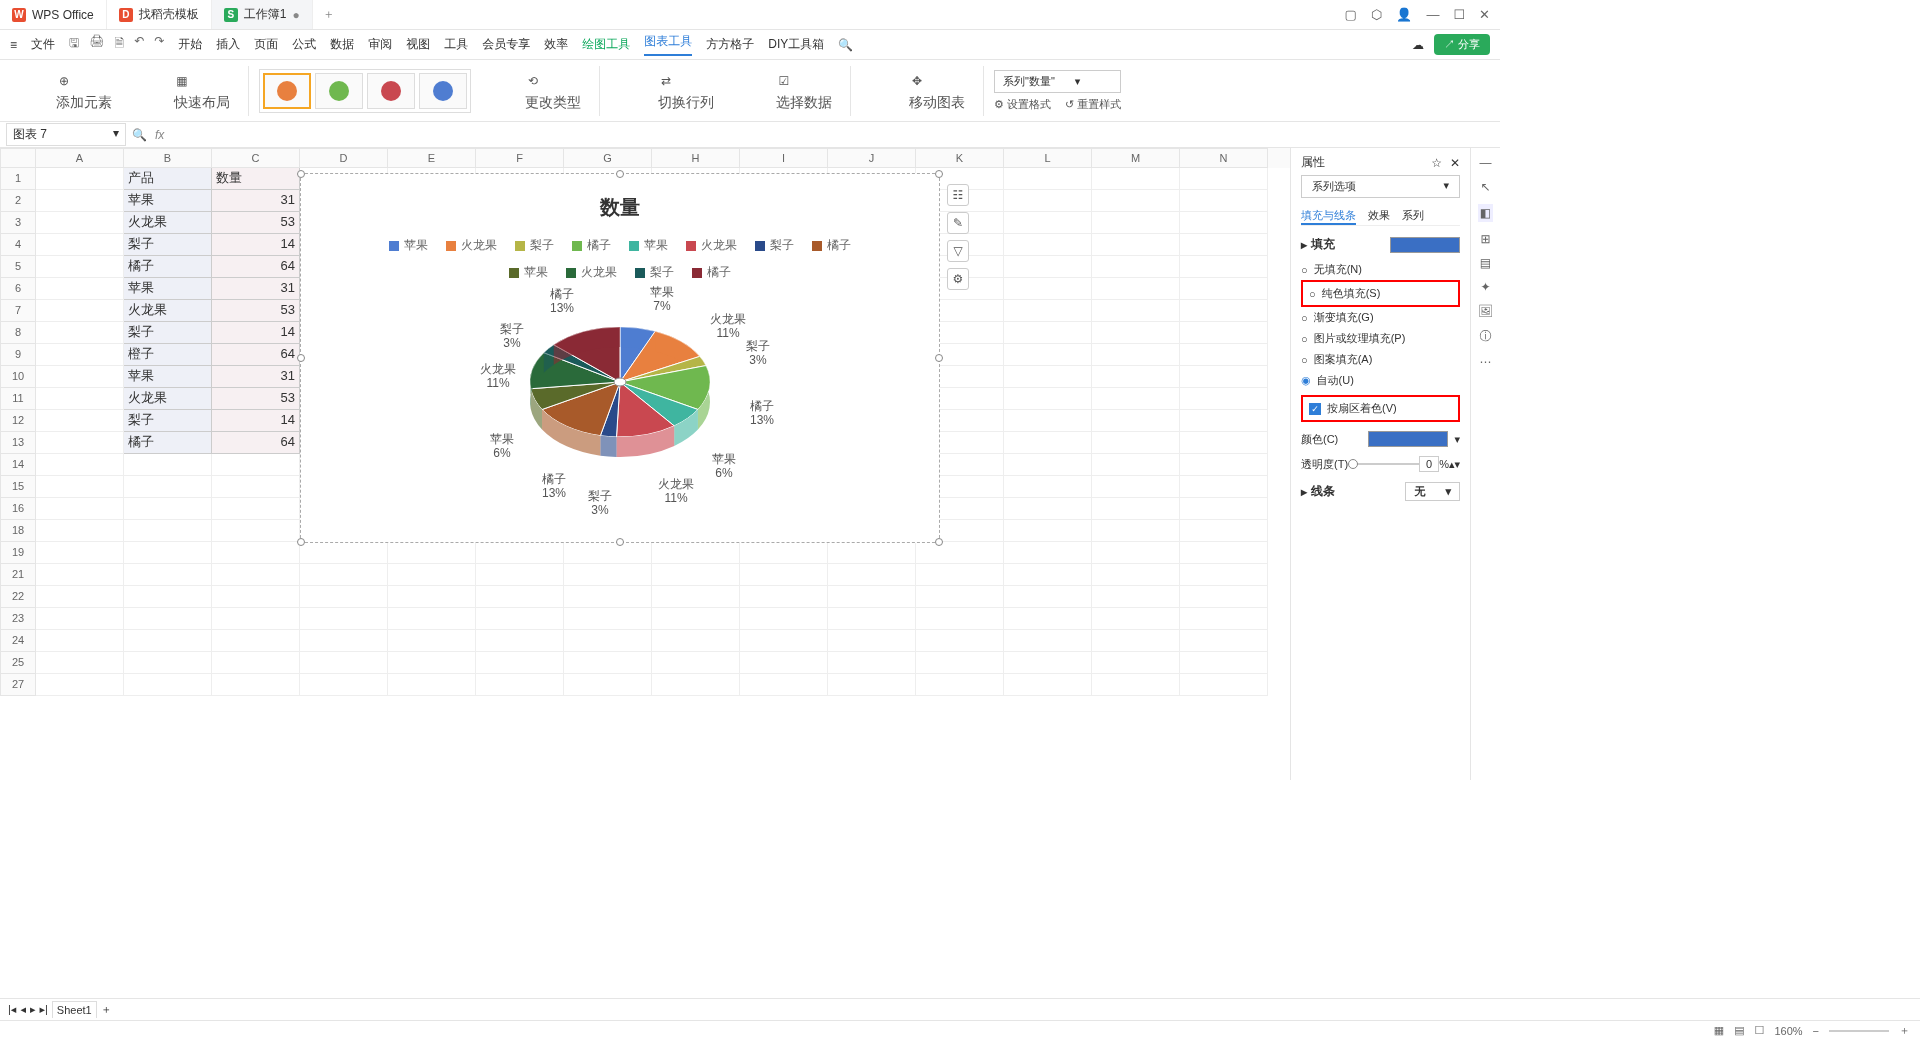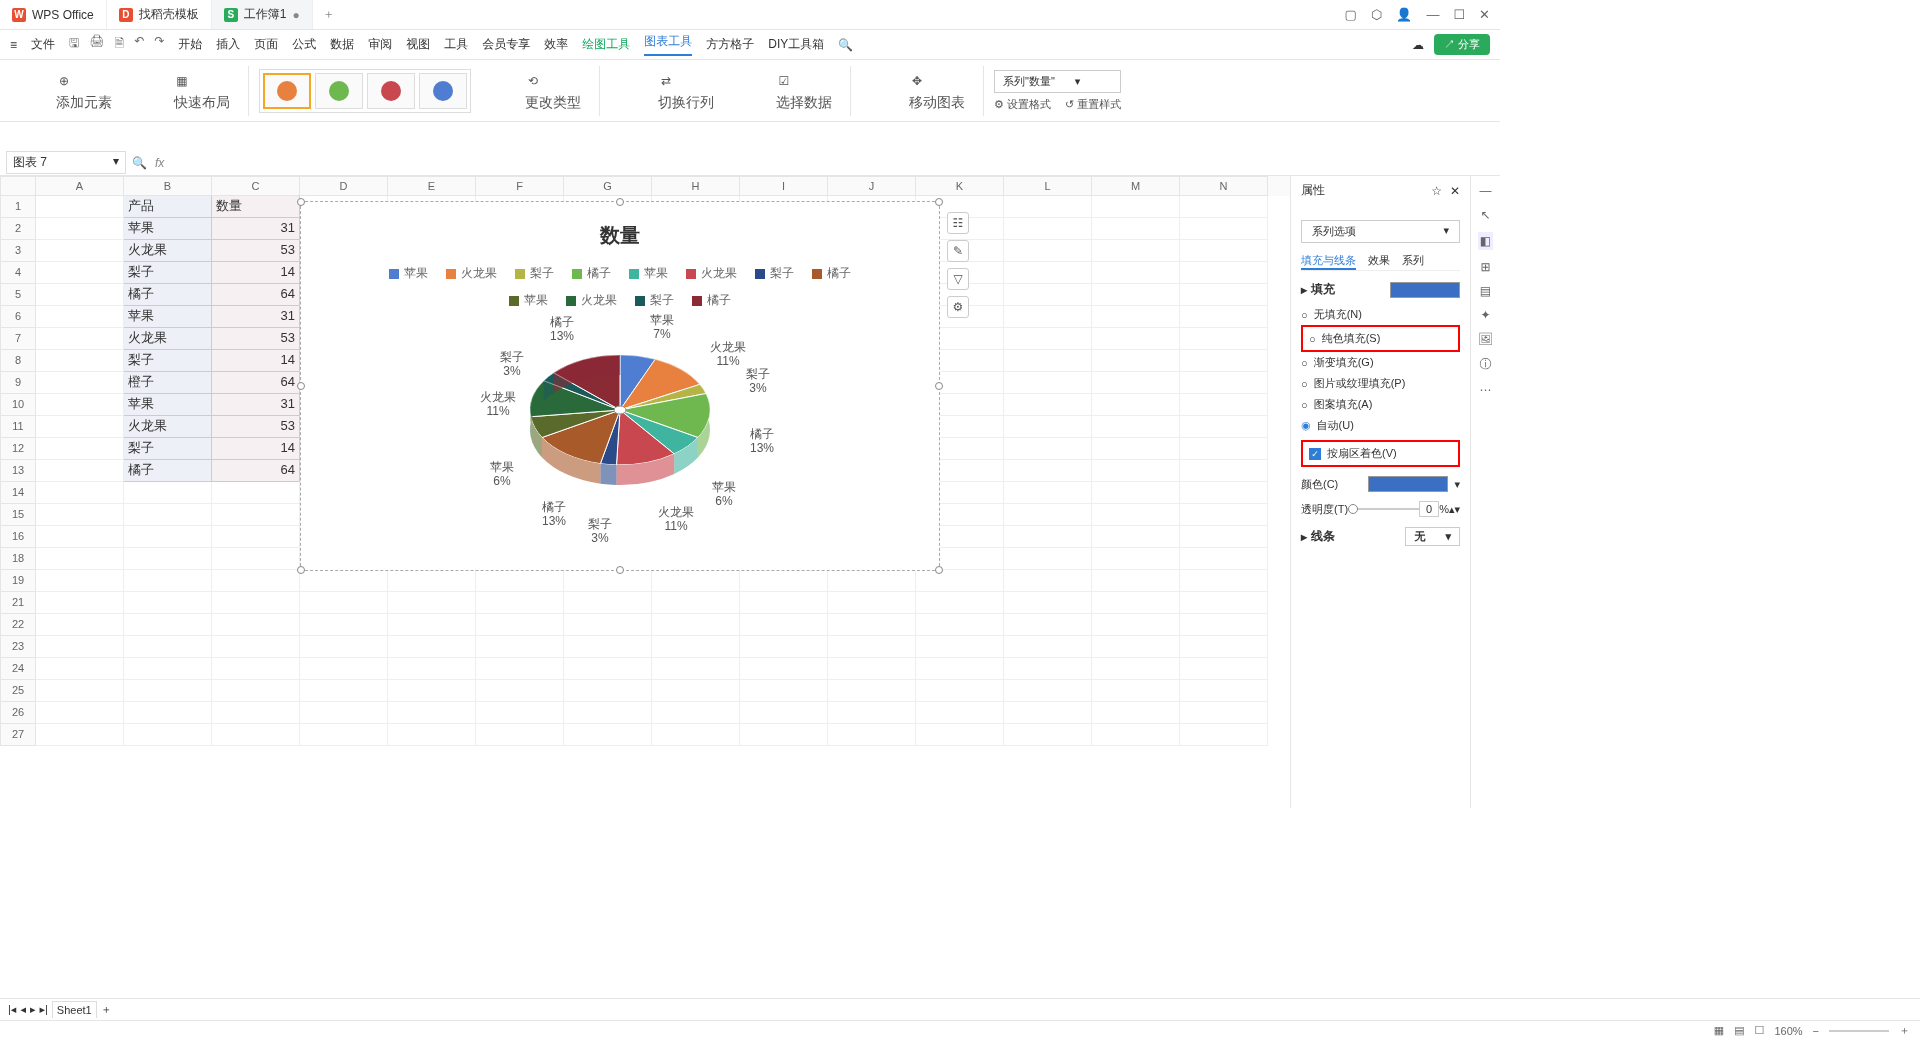--- a/index.html
+++ b/index.html
@@ -20,21 +20,21 @@
 .rightctrl { margin-left:auto; display:flex; gap:10px; align-items:center; }
 .sharebtn { background:#2aaa5b; color:#fff; padding:3px 10px; border-radius:4px; font-size:11px; }
 .ribbon { height:62px; border-bottom:1px solid #e5e5e5; display:flex; align-items:center; padding:4px 8px; gap:6px; }
 .rgroup { display:flex; flex-direction:column; align-items:center; gap:2px; padding:0 8px; }
 .rgroup .rico { width:22px; height:22px; color:#555; display:flex; align-items:center; justify-content:center; }
 .rgroup .rlbl { font-size:14px; color:#555;margin-left:40px; }
 .vline { width:1px; height:50px; background:#e5e5e5; margin:0 4px; }
 .styles { display:flex; gap:4px; border:1px solid #ddd; padding:3px; }
 .styles .s { width:48px; height:36px; border:1px solid #ddd; background:#fafafa; display:flex; align-items:center; justify-content:center; }
 .sel { border:1px solid #ccc; padding:3px 8px; font-size:11px; display:flex; align-items:center; gap:20px; }
-.namebox { height:26px; border-bottom:1px solid #e5e5e5; display:flex; align-items:center;margin-top:28px; }
+.namebox { height:26px; border-bottom:1px solid #e5e5e5; display:flex; align-items:center; }
 .namebox .nb { width:120px; border:1px solid #ddd; margin:2px 6px; padding:2px 6px; display:flex; justify-content:space-between; }
 .namebox .fx { color:#888; padding:0 8px; font-style:italic; }
 .main { display:flex; height:calc(100% - 180px); }
 .sheet { flex:1; position:relative; overflow:hidden; }
 .colhdr { display:flex; height:20px; background:#fafafa; }
 .corner { width:36px; border:1px solid #e5e5e5; }
 .ch { width:88px; border:1px solid #e5e5e5; border-left:none; text-align:center; font-size:11px; color:#666; line-height:18px; }
 .rows { height:calc(100% - 20px); overflow:hidden; }
 .row { display:flex; height:22px; }
 .rh { width:36px; border:1px solid #e5e5e5; border-top:none; text-align:center; font-size:11px; color:#666; background:#fafafa; line-height:20px; }
@@ -45,21 +45,21 @@
 .handle { position:absolute; width:8px; height:8px; background:#fff; border:1px solid #888; border-radius:50%; }
 .charttitle { text-align:center; font-size:20px; font-weight:bold; margin-top:20px; }
 .legend { display:flex; flex-wrap:wrap; justify-content:center; gap:10px 18px; margin:16px 60px; font-size:12px; color:#666; }
 .li { display:flex; align-items:center; gap:5px; }
 .sw { width:10px; height:10px; }
 .pie { position:relative; width:240px; height:180px; margin:10px auto; }
 .pielabel { position:absolute; font-size:12px; color:#555; line-height:1.2; text-align:center; white-space:nowrap; }
 .chartside { position:absolute; right:-30px; top:10px; display:flex; flex-direction:column; gap:6px; }
 .chartside .csb { width:22px; height:22px; border:1px solid #ccc; border-radius:3px; background:#fff; display:flex; align-items:center; justify-content:center; color:#555; }
 .sidepane { width:180px; border-left:1px solid #e5e5e5; padding:6px 10px; font-size:12px; }
-.sphdr { display:flex; justify-content:space-between; align-items:center; margin-bottom:21px; }
+.sphdr { display:flex; justify-content:space-between; align-items:center; margin-bottom:4px; }
 .spdrop { border:1px solid #ccc; padding:3px 10px; display:flex; justify-content:space-between; margin-bottom:10px; font-size:11px; }
 .sptabs { display:flex; gap:12px; border-bottom:1px solid #eee; margin-bottom:10px; font-size:11px; }
 .sptabs .active { color:#2e7ed8; border-bottom:2px solid #2e7ed8; }
 .spsec { margin-bottom:10px; }
 .spsec .ttl { font-weight:bold; margin-bottom:6px; display:flex; align-items:center; gap:4px; }
 .radio { display:flex; align-items:center; gap:6px; padding:3px 0; font-size:11px; }
 .radiomark { border:2px solid #f00; padding:1px 6px; }
 .cb { display:flex; align-items:center; gap:6px; padding:3px 0; font-size:11px; }
 .colorswatch { width:80px; height:16px; background:#3a6fc4; border:1px solid #999; }
 .slider { display:flex; align-items:center; font-size:11px; }
@@ -594,37 +594,20 @@
           <div class="cell"></div>
           <div class="cell"></div>
           <div class="cell"></div>
           <div class="cell"></div>
           <div class="cell"></div>
           <div class="cell"></div>
           <div class="cell"></div>
         </div>
         <div class="row">
           <div class="rh">25</div>
-          <div class="cell"></div>
-          <div class="cell"></div>
-          <div class="cell"></div>
-          <div class="cell"></div>
-          <div class="cell"></div>
-          <div class="cell"></div>
-          <div class="cell"></div>
-          <div class="cell"></div>
-          <div class="cell"></div>
-          <div class="cell"></div>
-          <div class="cell"></div>
-          <div class="cell"></div>
-          <div class="cell"></div>
-          <div class="cell"></div>
-        </div>
-        <div class="row">
-          <div class="rh">26</div>
           <div class="cell"></div>
           <div class="cell"></div>
           <div class="cell"></div>
           <div class="cell"></div>
           <div class="cell"></div>
           <div class="cell"></div>
           <div class="cell"></div>
           <div class="cell"></div>
           <div class="cell"></div>
           <div class="cell"></div>

